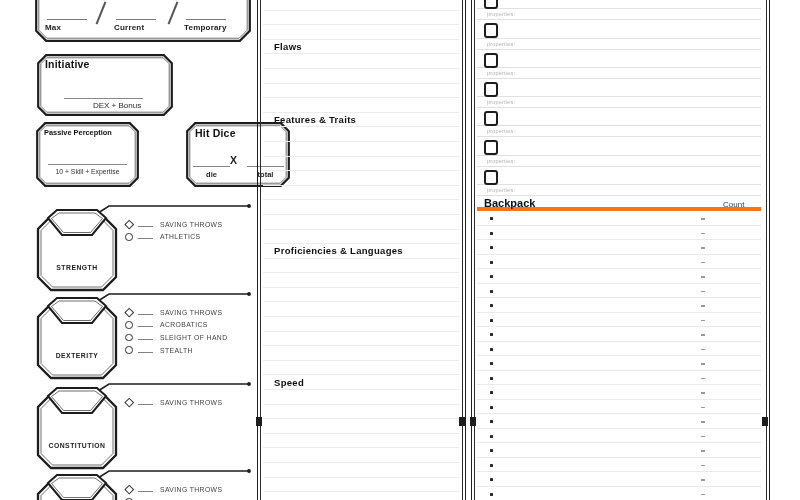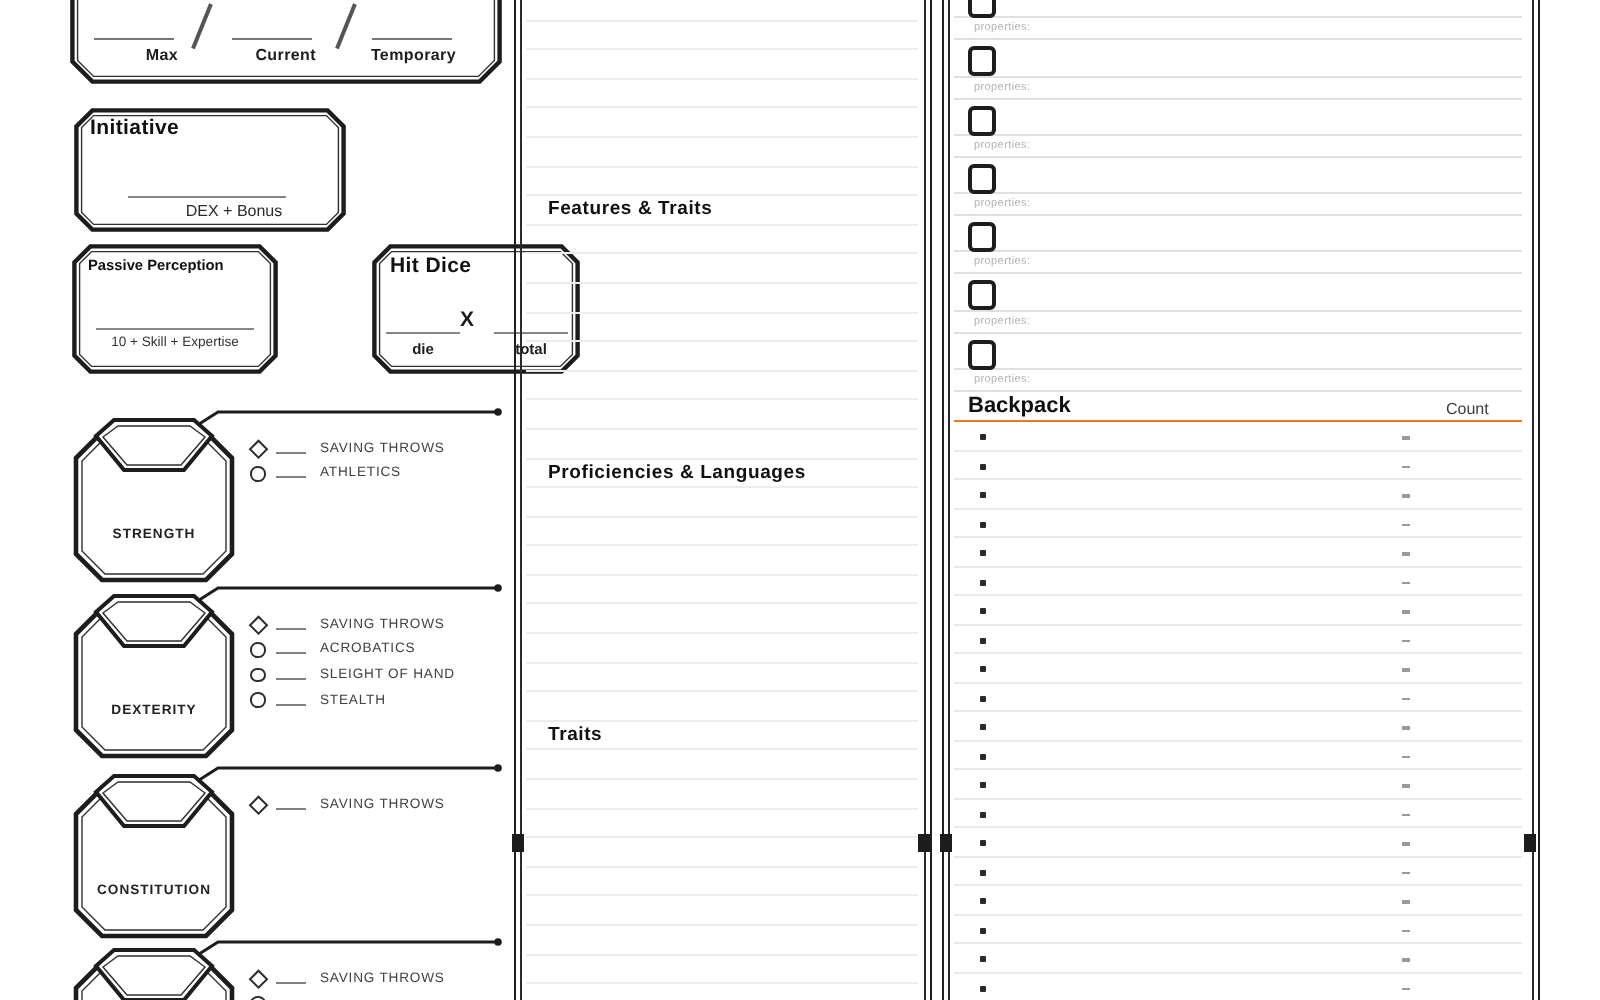--- a/index.html
+++ b/index.html
@@ -5,21 +5,21 @@
   html,body{margin:0;padding:0;background:#fff;}
   .page{position:relative;width:800px;height:500px;background:#ffffff;overflow:hidden;
         font-family:"Liberation Sans",sans-serif;color:#1d1d1d;}
   .box{position:absolute;}
   .boxsvg{position:absolute;left:0;top:0;pointer-events:none;}
 
   
   .hp-box{left:35px;top:-30px;width:216px;height:72px;}
   .hp-slash{position:absolute;width:1.6px;height:24px;background:#555;transform:rotate(22deg);}
   .hp-slash.s1{left:65px;top:31px;} .hp-slash.s2{left:137px;top:31px;}
-  .hp-cell{position:absolute;top:49px;width:44px;text-align:right;}
+  .hp-cell{position:absolute;top:49px;width:44px;text-align:left;}
   .hp-cell.c1{left:10px;} .hp-cell.c2{left:79px;} .hp-cell.c3{left:149px;}
   .wline{border-bottom:1px solid #777;height:0;width:40px;margin:0 auto;}
   .hp-label{font-size:8px;font-weight:700;color:#1d1d1d;margin-top:3px;letter-spacing:.2px;}
 
   
   .init-box{left:37px;top:54px;width:160px;height:62px;}
   .box-title{position:absolute;left:8px;top:4px;font-size:10.5px;font-weight:700;color:#111;letter-spacing:.2px;}
   .init-line{position:absolute;left:27px;top:44px;width:79px;border-bottom:1px solid #888;}
   .formula{position:absolute;left:0;top:47px;width:100%;text-align:center;font-size:8px;color:#2b2b2b;}
   .speed-box{left:181px;top:54px;width:72px;height:62px;}
@@ -59,21 +59,21 @@
   .mrow{height:14.6px;border-bottom:1px solid #ececec;display:flex;align-items:center;box-sizing:border-box;}
   .mhead{padding-left:11px;font-size:9.5px;font-weight:700;color:#101010;letter-spacing:.3px;}
 
   
   .right-content{position:absolute;left:477px;top:0;width:284px;}
   .attacks{margin-top:-9px;}
   .attack-name-row{height:18.3px;border-bottom:1px solid #e0e0e0;position:relative;box-sizing:border-box;}
   .attack-checkbox{position:absolute;left:7px;top:3px;width:10px;height:11px;border:2px solid #1d1d1d;border-radius:3px;background:#fff;}
   .attack-props-row{height:11px;border-bottom:1px solid #e0e0e0;display:flex;align-items:center;box-sizing:border-box;}
   .props-label{margin-left:10px;font-size:5.5px;color:#b2b2b2;letter-spacing:.2px;}
-  .backpack-header{height:15.4px;border-bottom:1px solid #f97316;position:relative;box-sizing:border-box;}
+  .backpack-header{height:15.4px;border-bottom:4px solid #f97316;position:relative;box-sizing:border-box;}
   .backpack-title{position:absolute;left:7px;top:1px;font-size:11px;font-weight:700;color:#101010;}
   .count-label{position:absolute;left:246px;top:4px;font-size:8px;color:#3d3d3d;}
   .brow{height:14.5px;border-bottom:1px solid #eaeaea;position:relative;box-sizing:border-box;}
   .bullet{position:absolute;left:13px;top:6px;width:2.6px;height:2.6px;background:#2a2a2a;border-radius:.5px;}
   .bdash{position:absolute;left:224px;top:7px;width:4px;height:1.2px;background:#9a9a9a;}
 
   
   .joint{position:absolute;width:6px;height:9px;background:#1d1d1d;top:417px;}
   .joint.j1{left:256px;} .joint.j2{left:458.5px;} .joint.j3{left:470px;} .joint.j4{left:761.5px;}
 </style>
@@ -137,20 +137,23 @@
     <div class="hd-sub l2">total</div>
   </div>
 
   <div class="colframe middle-frame">
     <div class="colframe-inner"></div>
   </div>
   <div class="middle-rows">
       <div class="mrow"></div>
       <div class="mrow"></div>
       <div class="mrow"></div>
+      <div class="mrow">
+        <span class="mhead">Flaws</span>
+      </div>
       <div class="mrow"></div>
       <div class="mrow"></div>
       <div class="mrow"></div>
       <div class="mrow"></div>
       <div class="mrow">
         <span class="mhead">Features &amp; Traits</span>
       </div>
       <div class="mrow"></div>
       <div class="mrow"></div>
       <div class="mrow"></div>
@@ -164,21 +167,21 @@
       </div>
       <div class="mrow"></div>
       <div class="mrow"></div>
       <div class="mrow"></div>
       <div class="mrow"></div>
       <div class="mrow"></div>
       <div class="mrow"></div>
       <div class="mrow"></div>
       <div class="mrow"></div>
       <div class="mrow">
-        <span class="mhead">Traits</span>
+        <span class="mhead">Speed</span>
       </div>
       <div class="mrow"></div>
       <div class="mrow"></div>
       <div class="mrow"></div>
       <div class="mrow"></div>
       <div class="mrow"></div>
       <div class="mrow"></div>
       <div class="mrow"></div>
       <div class="mrow"></div>
     </div>

